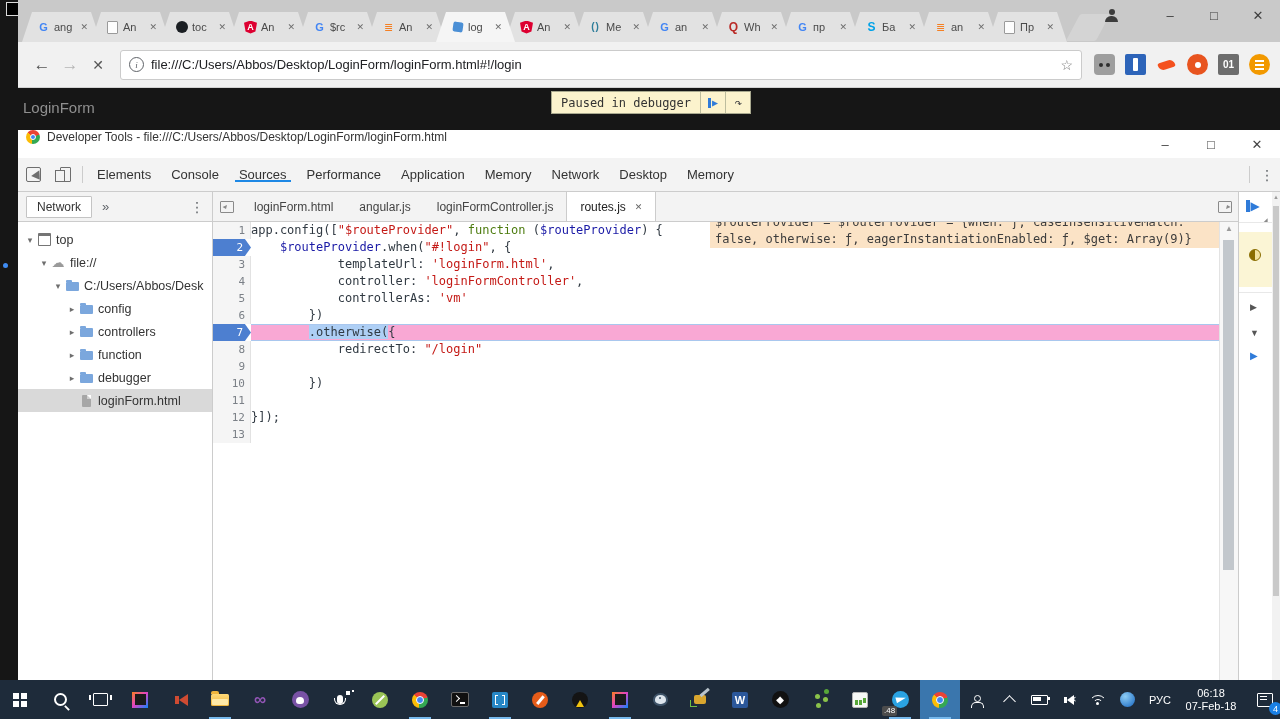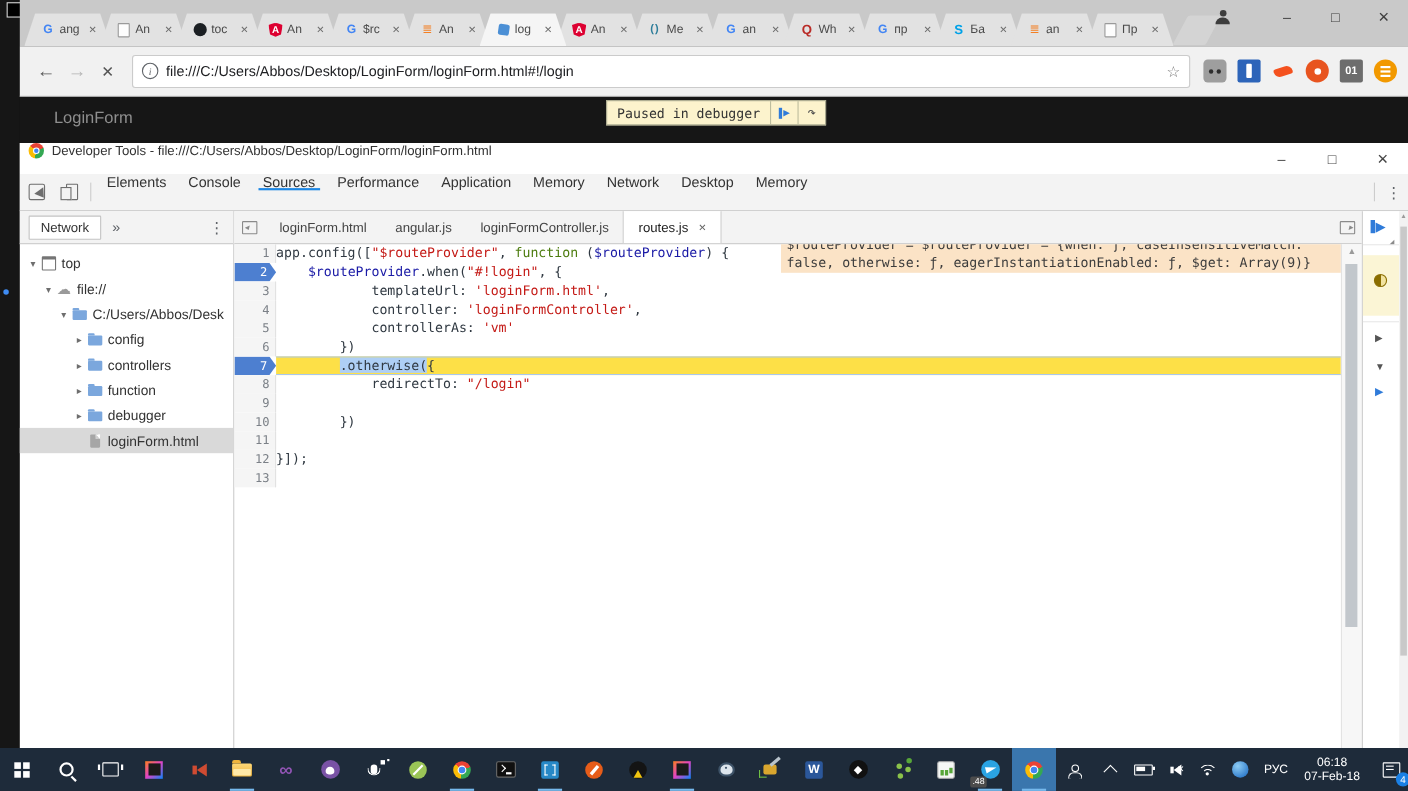--- a/index.html
+++ b/index.html
@@ -57,21 +57,21 @@
   .ext2{background:#2d64b9;border-radius:2px}
   .ext2 i{width:5px;height:13px;background:#fff;border-radius:1px}
   .ext3 i{width:17px;height:8px;background:#f4511e;border-radius:2px 6px 2px 6px;transform:rotate(-18deg)}
   .ext4{background:#e8541f;border-radius:50%}
   .ext4 i{width:6px;height:6px;border-radius:50%;background:#fff}
   .ext5{background:#6d6d6d;border-radius:2px;color:#fff;font-size:10px;font-weight:bold}
   .menu-ext{background:#f29900;border-radius:50%}
   .menu-ext i{width:9px;height:2px;background:#fff;box-shadow:0 4px 0 #fff,0 -4px 0 #fff}
 
   .pagearea{height:42px;background:#161616;position:relative}
-  .page-heading{position:absolute;left:31px;top:11px;font-size:15px;color:#8f8f8f}
+  .page-heading{position:absolute;left:5px;top:11px;font-size:15px;color:#8f8f8f}
   .paused-banner{position:absolute;left:533px;top:3px;height:21px;display:flex;align-items:stretch;
       background:#fcf3cd;border:1px solid #a9a98f;font-family:"DejaVu Sans Mono",monospace;font-size:12px;color:#333}
   .pb-text{display:flex;align-items:center;padding:0 9px;border-right:1px solid #bdbd9e}
   .pb-btn{display:flex;align-items:center;justify-content:center;width:24px;border-right:1px solid #bdbd9e}
   .pb-btn:last-child{border-right:none}
   .resume-glyph{display:flex;align-items:center;color:#2f7bd9}
   .resume-glyph b{width:3px;height:10px;background:#2f7bd9;margin-right:1px}
   .resume-glyph s{text-decoration:none;font-size:10px}
   .step-glyph{color:#4a4a4a;font-size:13px}
 
@@ -84,21 +84,21 @@
   .dt-title{font-size:12px;color:#333}
   .dt-ctrls{position:absolute;right:0;top:0;height:28px;display:flex;align-items:center}
   .dt-ctrls .wc{width:46px;font-size:13px;color:#444}
   .dt-toolbar{height:34px;background:#f3f3f3;border-bottom:1px solid #ccc;display:flex;align-items:stretch;flex:none;box-sizing:border-box}
   .tool-ic{width:30px;display:flex;align-items:center;justify-content:center;color:#6e6e6e}
   .insp{width:13px;height:13px;border:1.4px solid #6e6e6e;border-radius:2px;position:relative}
   .insp:after{content:"";position:absolute;right:-4px;bottom:-4px;width:0;height:0;border:5px solid transparent;border-top:8px solid #6e6e6e;transform:rotate(-35deg)}
   .devic{width:9px;height:13px;border:1.4px solid #6e6e6e;border-radius:1px;position:relative;margin-left:4px}
   .devic:before{content:"";position:absolute;left:-6px;bottom:-1.4px;width:8px;height:10px;border:1.4px solid #6e6e6e;background:#f3f3f3}
   .vsep{width:1px;background:#ccc;margin:8px 4px}
-  .dt-tabs{display:flex;align-items:flex-start}
+  .dt-tabs{display:flex;align-items:center}
   .dt-tab{padding:0 10px;display:flex;align-items:center;font-size:13px;color:#333;position:relative}
   .dt-tab.active:after{content:"";position:absolute;left:6px;right:6px;bottom:0;height:2.5px;background:#1e88e5}
   .dt-tb-right{margin-left:auto;display:flex;align-items:stretch}
   .dots{width:26px;display:flex;align-items:center;justify-content:center;color:#5f6368;font-size:14px}
 
   .dt-main{flex:1;display:flex;min-height:0}
   .dt-sidebar{width:195px;flex:none;border-right:1px solid #ccc;display:flex;flex-direction:column;box-sizing:border-box}
   .sb-header{height:30px;background:#f3f3f3;border-bottom:1px solid #ccc;display:flex;align-items:center;flex:none;box-sizing:border-box;padding-left:8px}
   .sb-tab{border:1px solid #c4c4c4;background:#fff;font-size:12px;color:#333;padding:3px 10px;border-radius:1px}
   .sb-more{margin-left:10px;color:#5f6368;font-size:13px}
@@ -127,21 +127,21 @@
   .sbtoggle i{width:14px;height:12px;border:1px solid #8a8a8a;border-radius:1px;display:flex;align-items:center;justify-content:flex-end;color:#8a8a8a;font-size:8px;padding-right:1px;box-sizing:border-box}
 
   .ed-body{flex:1;display:flex;min-height:0;position:relative}
   .ed-lines{flex:1;display:flex;flex-direction:column;min-width:0;position:relative;overflow:hidden}
   .line{display:flex;height:17px;flex:none}
   .gut{width:38px;flex:none;background:#f5f5f5;border-right:1px solid #e2e2e2;box-sizing:border-box;
        font-family:"DejaVu Sans Mono",monospace;font-size:11px;color:#7b8087;display:flex;align-items:center;justify-content:flex-end;padding-right:5px}
   .gut.bp{background:#4d7fd0;color:#fff;border-right:none;clip-path:polygon(0 0,84% 0,100% 50%,84% 100%,0 100%);padding-right:8px}
   .codeln{flex:1;font-family:"DejaVu Sans Mono",monospace;font-size:12px;line-height:17px;white-space:pre;min-width:0}
   .codeln span{white-space:pre}
-  .line.current .codeln{background:#fde047;box-shadow:inset 0 1px 0 #a9c7ee,inset 0 -1px 0 #a9c7ee}
+  .line.current .codeln{background:#f9a8d4;box-shadow:inset 0 1px 0 #a9c7ee,inset 0 -1px 0 #a9c7ee}
   .c-p{color:#303942}.c-s{color:#c41a16}.c-k{color:#4d7c0f}.c-v{color:#1a1aa6}
   .c-sel{background:#aecff5;color:#303942}
   .annot{position:absolute;left:497px;top:-8px;width:508px;background:#fbe3c6;color:#3c3c3c;
          font-family:"DejaVu Sans Mono",monospace;font-size:12px;line-height:17px;padding:0 5px;white-space:nowrap;overflow:hidden}
   .vscroll{width:19px;flex:none;background:#f7f7f7;border-left:1px solid #e3e3e3;position:relative;box-sizing:border-box}
   .vs-up{position:absolute;top:2px;left:0;right:0;text-align:center;color:#9a9a9a;font-size:8px}
   .vs-thumb{position:absolute;top:18px;left:3px;width:11px;height:330px;background:#c2c7cc}
 
   .dbgcol{width:41px;flex:none;border-left:1px solid #ccc;background:#fff;position:relative}
   .dbg-resume{position:absolute;top:7px;left:7px;display:flex;align-items:center;color:#2f7bd9}

